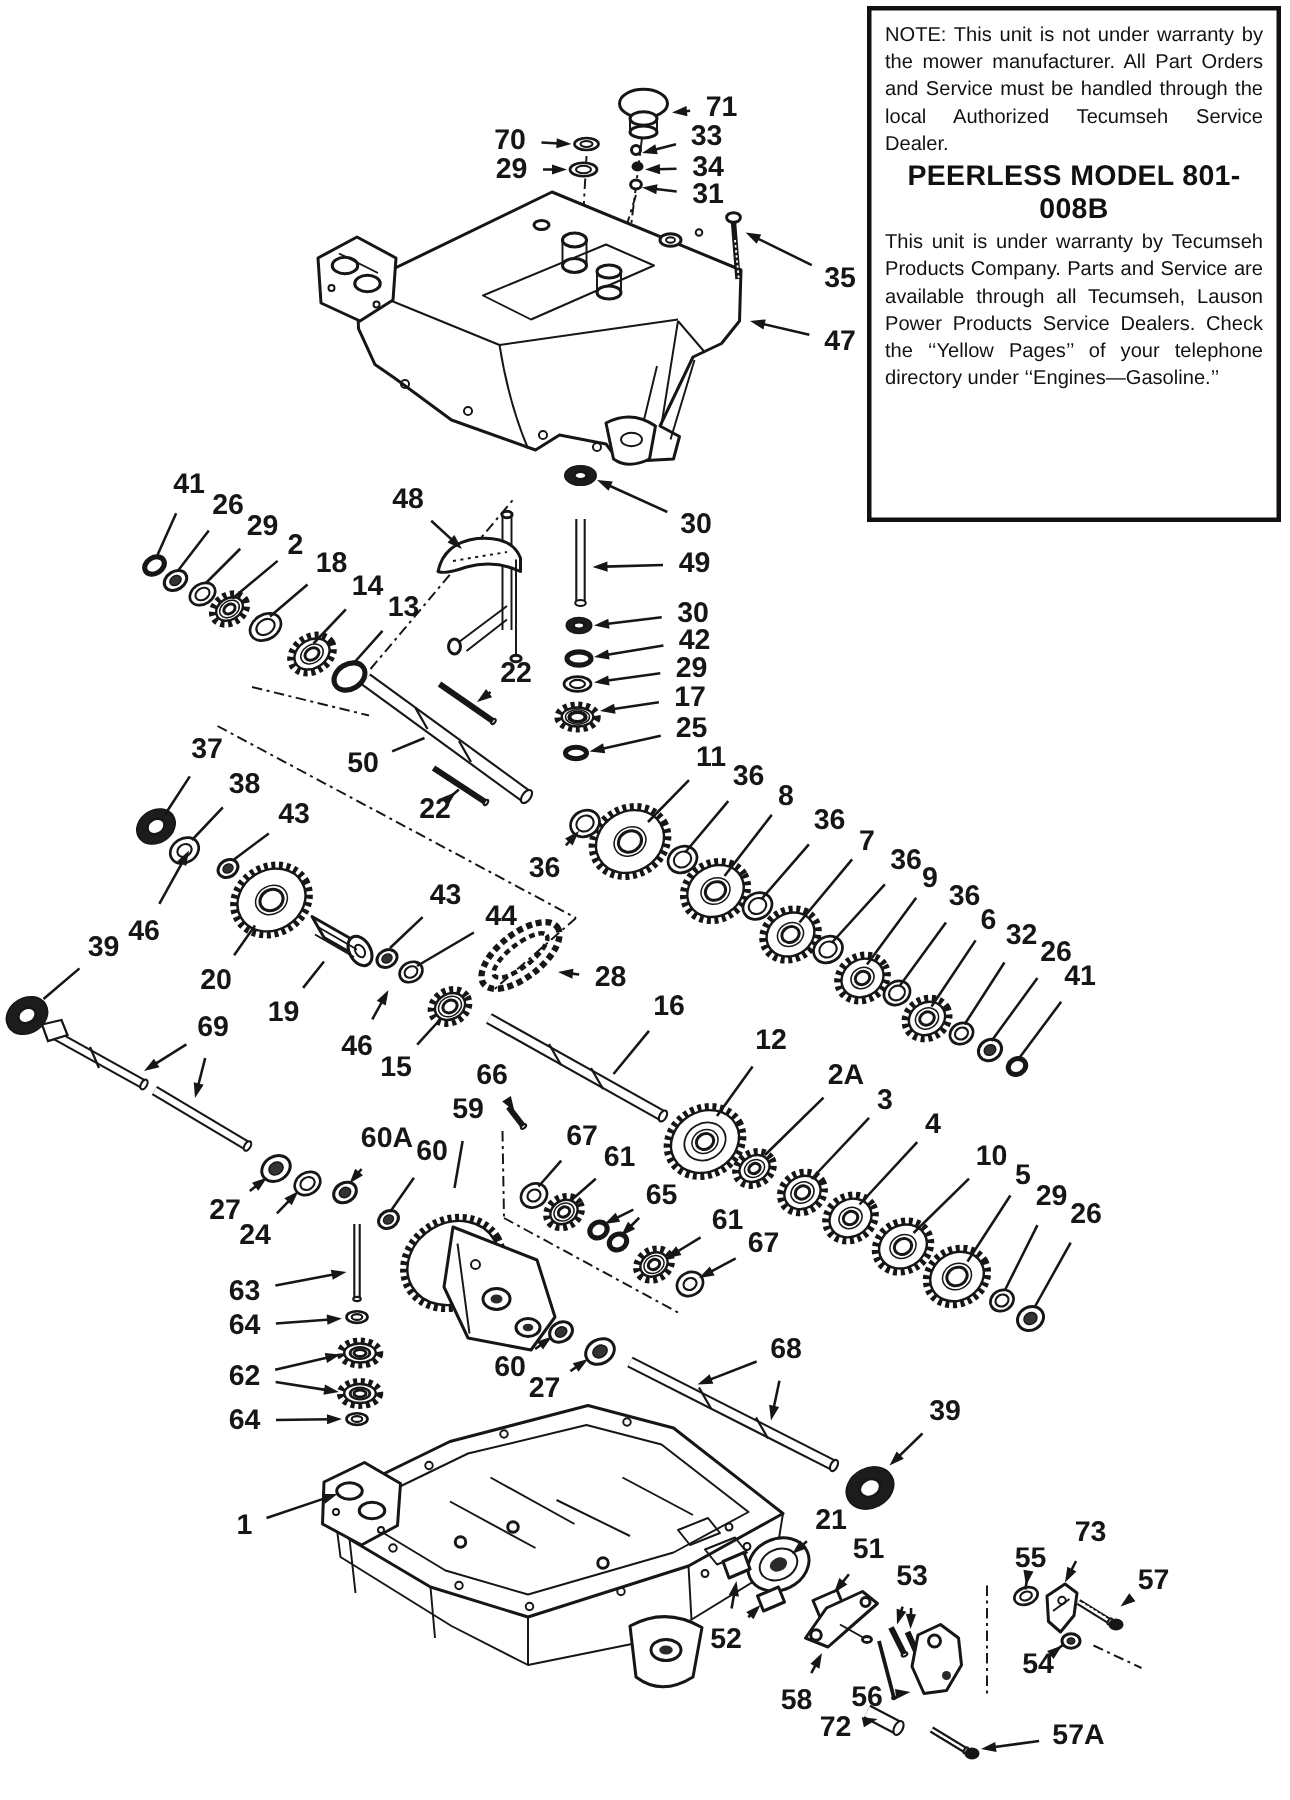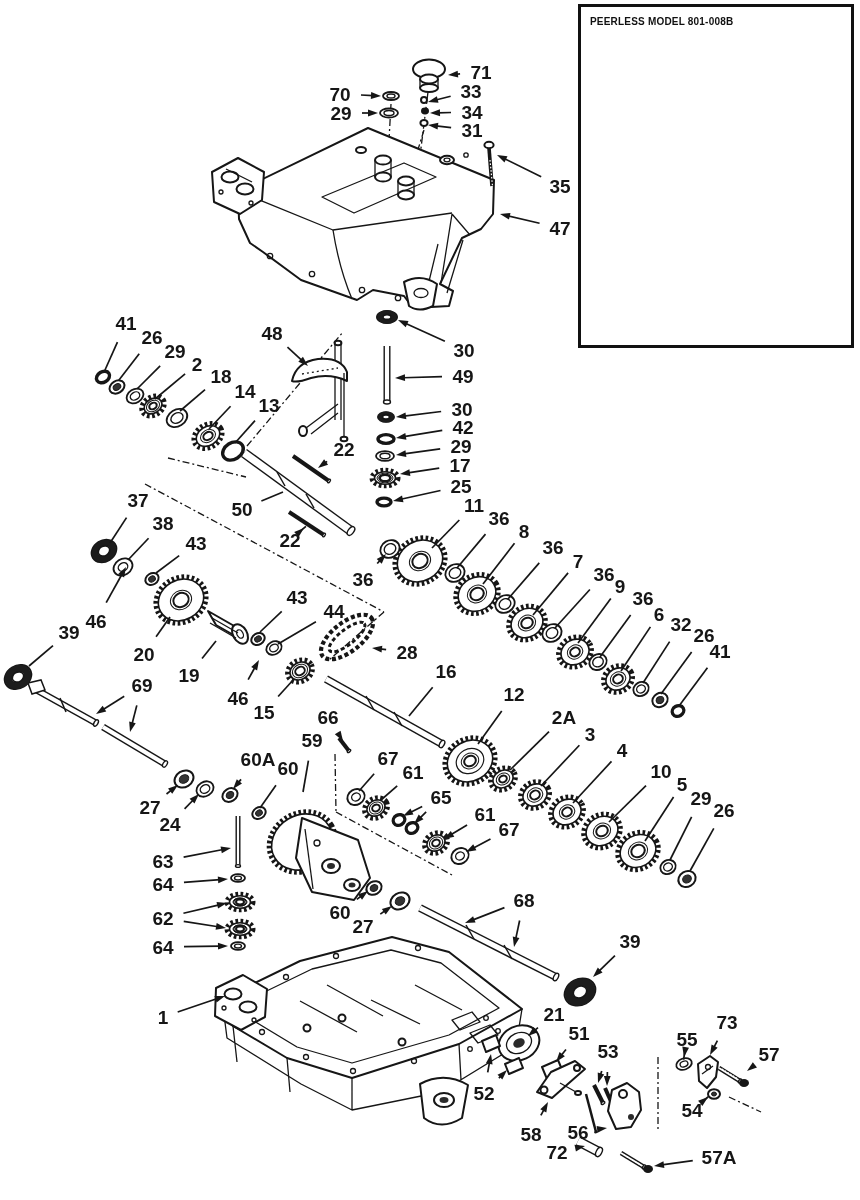--- a/index.html
+++ b/index.html
@@ -4,21 +4,21 @@
 <style>
   html,body{margin:0;padding:0;background:#e8e8e8;}
   .page{position:relative;width:860px;height:1200px;background:#ffffff;overflow:hidden;
         font-family:"Liberation Sans",sans-serif;}
   svg text{font-family:"Liberation Sans",sans-serif;}
   .pt{fill:#fff;stroke:#161616;stroke-width:2;stroke-linejoin:round;}
   .ln{fill:none;stroke:#161616;stroke-width:1.3;stroke-linejoin:round;}
   .note-panel{position:absolute;left:578px;top:4px;width:276px;height:344px;
       border:3px solid #111;box-sizing:border-box;padding:7px 9px 4px 9px;color:#111;}
   .note-panel p{margin:0;font-size:13.4px;line-height:1.36;text-align:justify;}
-  .model-heading{font-size:10px;font-weight:bold;text-align:left;margin:2px 0 1px 0;
+  .model-heading{font-size:19px;font-weight:bold;text-align:center;margin:2px 0 1px 0;
       letter-spacing:.2px;}
   .book-wrap{text-align:center;margin:2px 0 0 0;}
 </style>
 </head>
 <body>
 
 <div class="page">
 
   <svg id="diagram" width="860" height="1200" viewBox="0 0 860 1200">
 
@@ -999,15 +999,17 @@
         <g>
           <line x1="692.7504285306914" y1="1160.6345560495965" x2="661.9243989341309" y2="1164.9027755321972" stroke="#161616" stroke-width="1.7"></line>
           <polygon points="654,1166 663.4391782688475,1161.260599868241 664.3718190664798,1167.9963389622524" fill="#161616"></polygon>
           <text x="719" y="1157" text-anchor="middle" dominant-baseline="central" font-size="19" font-weight="bold" fill="#161616">57A</text>
         </g>
       </g>
   </svg>
 
   
   <div class="note-panel">
+    <p>NOTE: This unit is not under warranty by the mower manufacturer. All Part Orders and Service must be handled through the local Authorized Tecumseh Service Dealer.</p>
     <div class="model-heading">PEERLESS MODEL 801-008B</div>
+    <p>This unit is under warranty by Tecumseh Products Company. Parts and Service are available through all Tecumseh, Lauson Power Products Service Dealers. Check the ‘‘Yellow Pages’’ of your telephone directory under ‘‘Engines—Gasoline.’’</p>
   </div>
 </div>
 
 </body></html>

